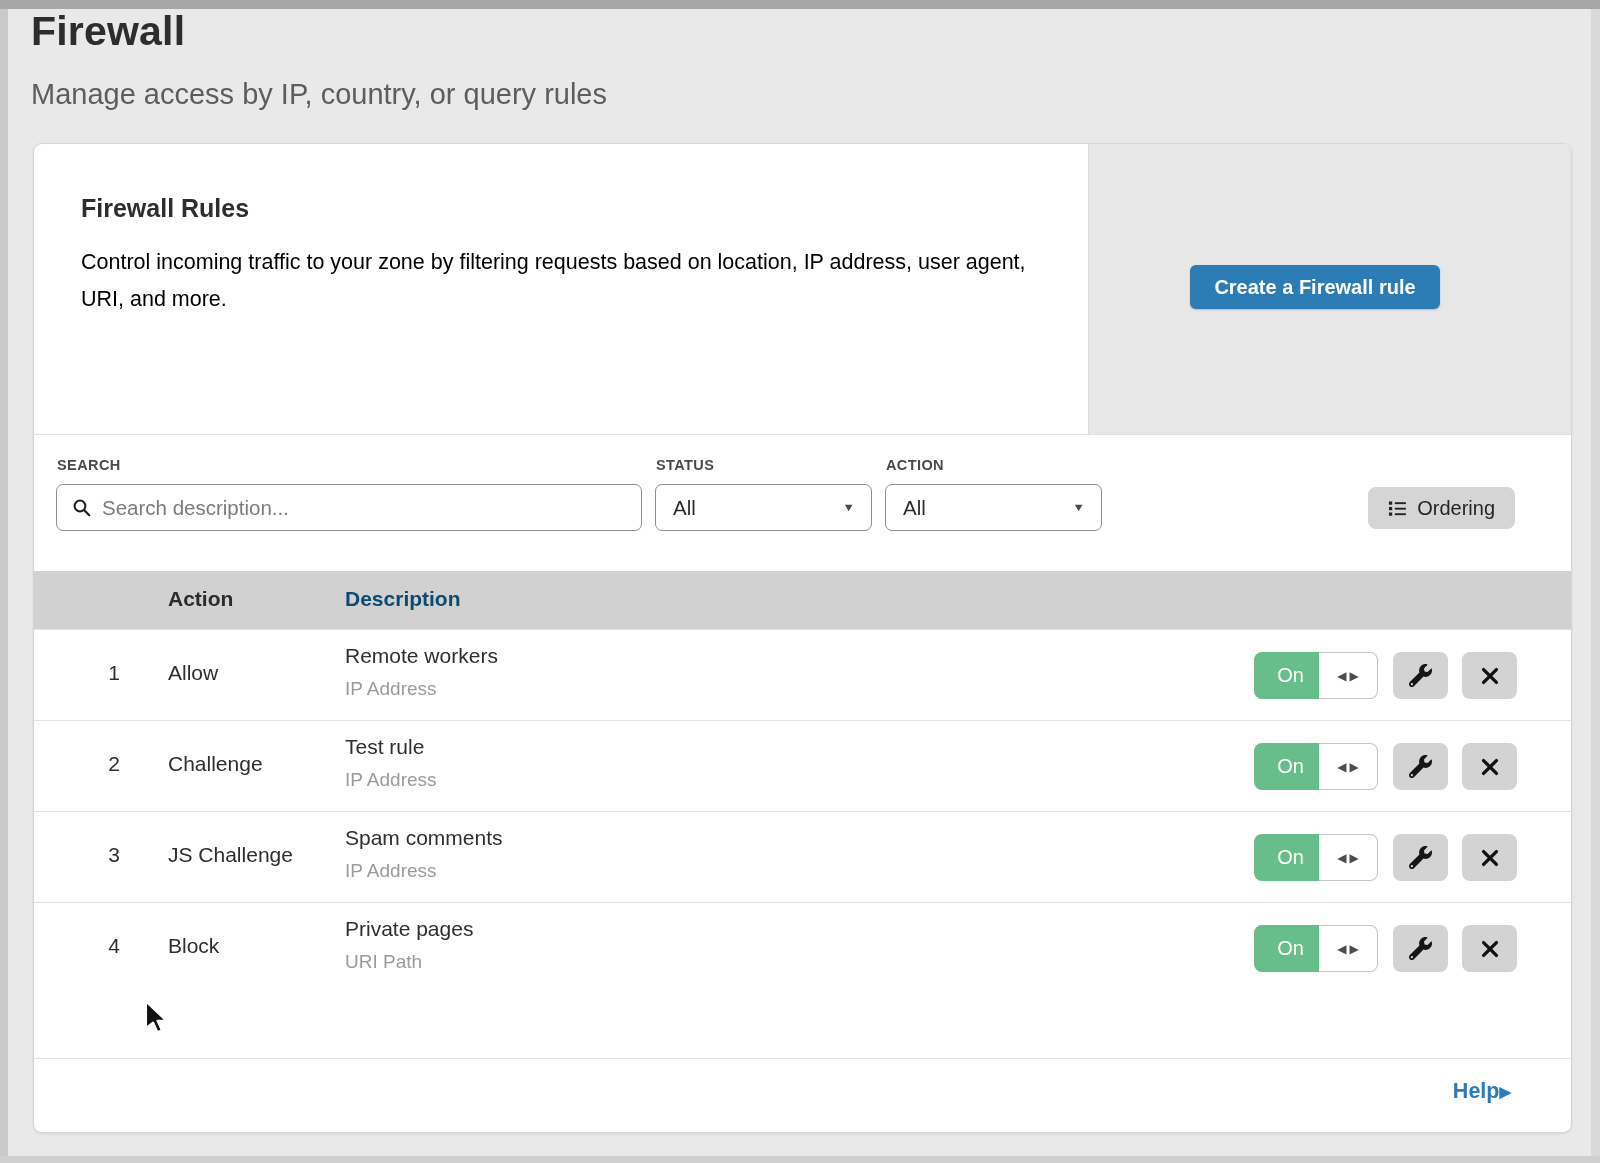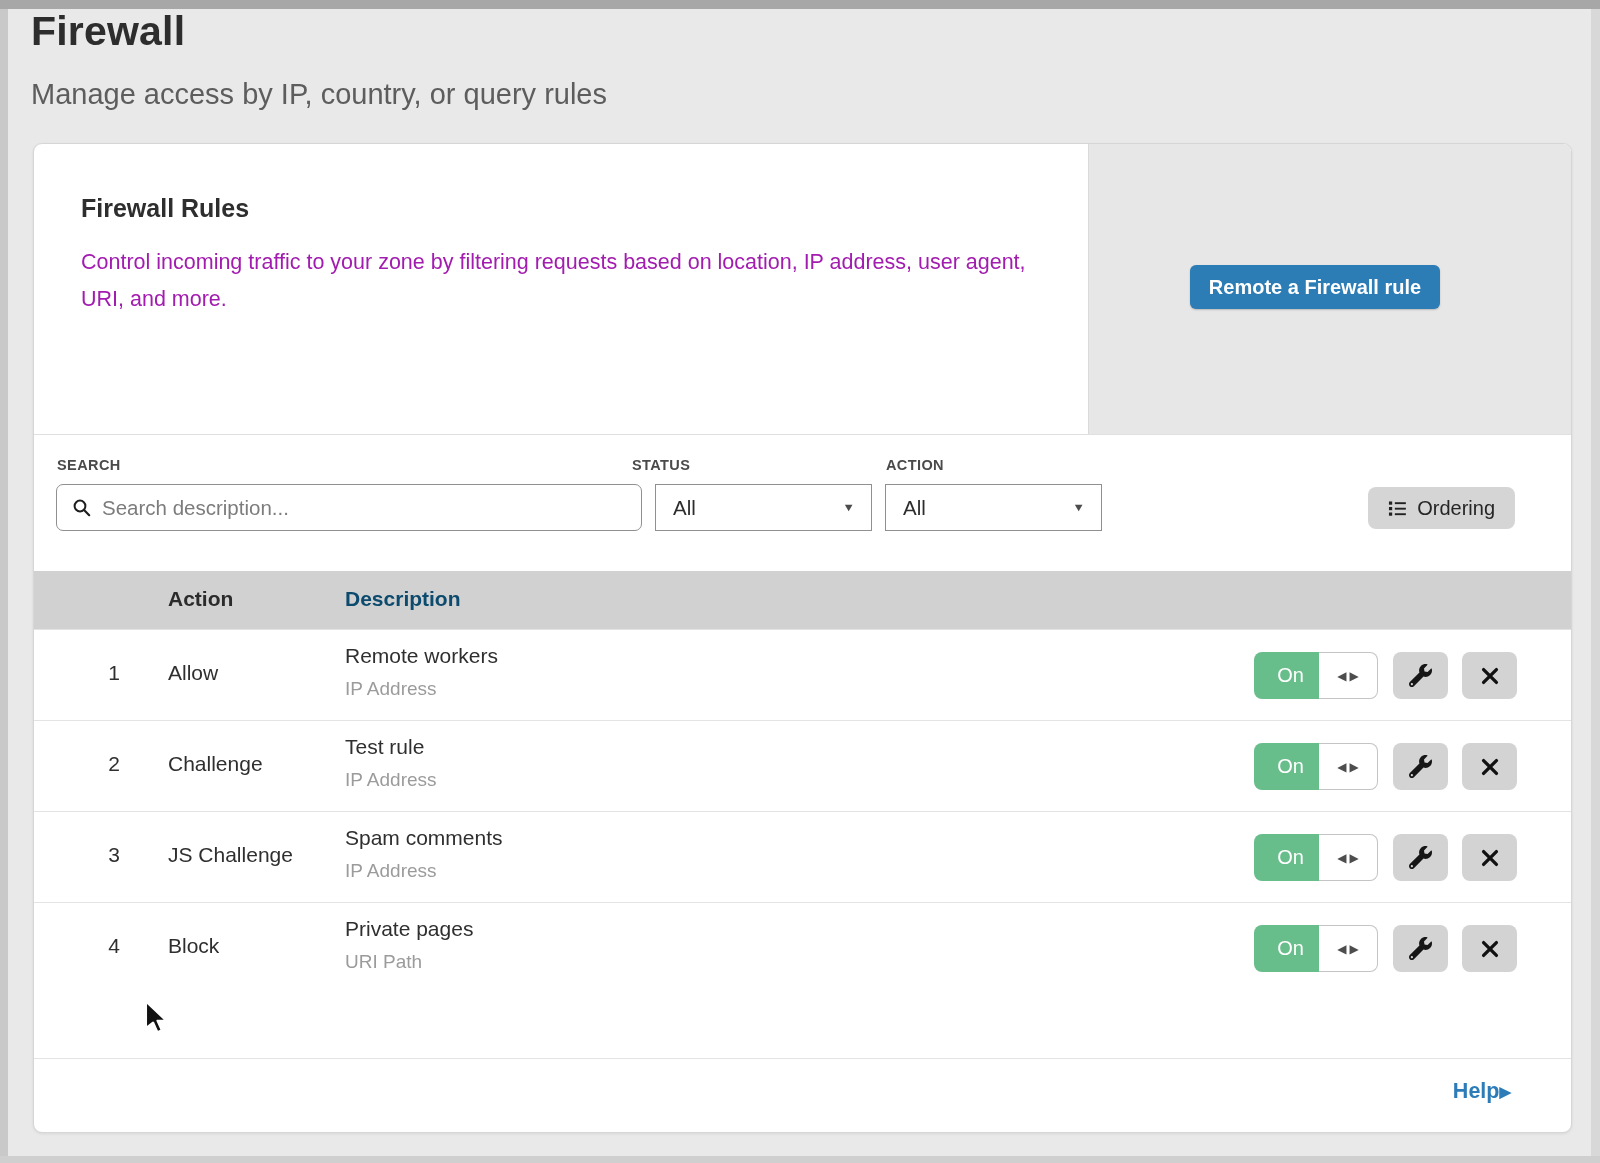--- a/index.html
+++ b/index.html
@@ -21,39 +21,39 @@
   
   .card { position:absolute; left:33px; top:143px; width:1539px; height:990px;
           background:#ffffff; border:1px solid #d6d6d6; border-radius:9px;
           box-shadow:0 1px 3px rgba(0,0,0,.08); }
 
   
   .card-top { position:absolute; left:0; top:0; width:100%; height:290px; }
   .card-top-right { position:absolute; right:0; top:0; width:483px; height:290px;
                     background:#e7e7e7; border-left:1px solid #dadada; border-radius:0 8px 0 0; }
   .fw-heading { position:absolute; left:47px; top:50px; font-size:25px; font-weight:700; color:#2e2e2e; }
-  .fw-desc { position:absolute; left:47px; top:100px; width:990px; font-size:21.5px; color:#a21caf; line-height:1.72; }
+  .fw-desc { position:absolute; left:47px; top:100px; width:990px; font-size:21.5px; color:#000000; line-height:1.72; }
   .fw-usage { position:absolute; left:47px; top:207px; font-size:21.5px; font-weight:700; color:#2e2e2e; }
   .create-btn { position:absolute; left:101px; top:121px; width:250px; height:44px;
                 background:#2c7cb5; border:none; border-radius:6px; color:#fff;
                 font-family:"Liberation Sans", sans-serif; font-size:20px; font-weight:700;
                 cursor:pointer; box-shadow:0 1px 2px rgba(0,0,0,.2); }
 
   
   .filters { position:absolute; left:0; top:290px; width:100%; height:137px; border-top:1px solid #e0e0e0; }
   .filter-label { position:absolute; top:22px; font-size:14.5px; font-weight:700; color:#4a4a4a; letter-spacing:.4px; }
-  .lbl-search { left:23px; } .lbl-status { left:598px;text-align:right; } .lbl-action { left:852px; }
+  .lbl-search { left:23px; } .lbl-status { left:622px;text-align:right; } .lbl-action { left:852px; }
   .search-box { position:absolute; left:22px; top:49px; width:586px; height:47px;
                 border:1px solid #909090; border-radius:7px; background:#fff; display:flex; align-items:center; }
   .search-box svg { margin-left:15px; flex:0 0 auto; }
   .search-box input { border:none; outline:none; background:transparent; flex:1;
                       font-family:"Liberation Sans", sans-serif; font-size:20.5px; color:#333; padding:0 10px; }
   .search-box input::placeholder { color:#7c7c7c; }
   .select-box { position:absolute; top:49px; width:217px; height:47px; border:1px solid #909090;
-                border-radius:0; background:#fff; display:flex; align-items:center;
+                border-radius:7px; background:#fff; display:flex; align-items:center;
                 justify-content:space-between; padding:0 16px 0 17px; cursor:pointer; }
   .sel-status { left:621px; } .sel-action { left:851px; }
   .select-value { font-size:20.5px; color:#2d2d2d; }
   .select-caret { font-size:13px; color:#4c4c4c; transform:scaleY(.85); }
   .ordering-btn { position:absolute; right:56px; top:52px; height:42px; padding:0 20px;
                   background:#d5d5d5; border:none; border-radius:8px; display:flex; align-items:center; gap:10px;
                   font-family:"Liberation Sans", sans-serif; font-size:20px; color:#262626; cursor:pointer; }
 
   
   .thead { position:absolute; left:0; top:427px; width:100%; height:58px; background:#d1d1d1; }
@@ -100,21 +100,21 @@
 
   <div class="page-title">Firewall</div>
   <div class="page-subtitle">Manage access by IP, country, or query rules</div>
 
   <div class="card">
 
     <div class="card-top">
       <div class="fw-heading">Firewall Rules</div>
       <div class="fw-desc">Control incoming traffic to your zone by filtering requests based on location, IP address, user agent, URI, and more.</div>
       <div class="card-top-right">
-        <button class="create-btn">Remote a Firewall rule</button>
+        <button class="create-btn">Create a Firewall rule</button>
       </div>
     </div>
 
     <div class="filters">
       <div class="filter-label lbl-search">SEARCH</div>
       <div class="search-box">
         <svg width="20" height="20" viewBox="0 0 20 20">
           <circle cx="8" cy="8" r="5.4" fill="none" stroke="#1e1e1e" stroke-width="2"></circle>
           <line x1="12.3" y1="12.3" x2="17.2" y2="17.2" stroke="#1e1e1e" stroke-width="2.2" stroke-linecap="round"></line>
         </svg>

